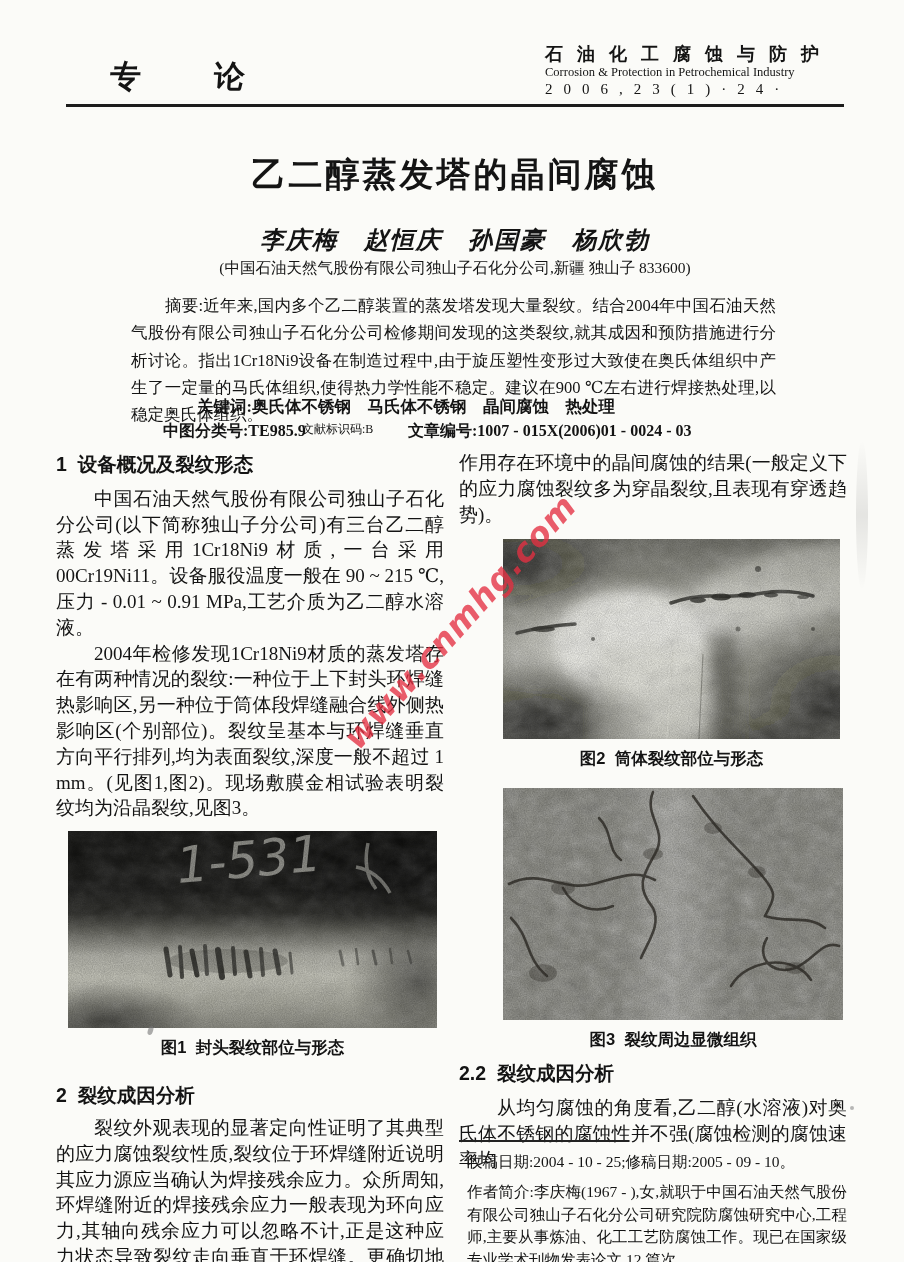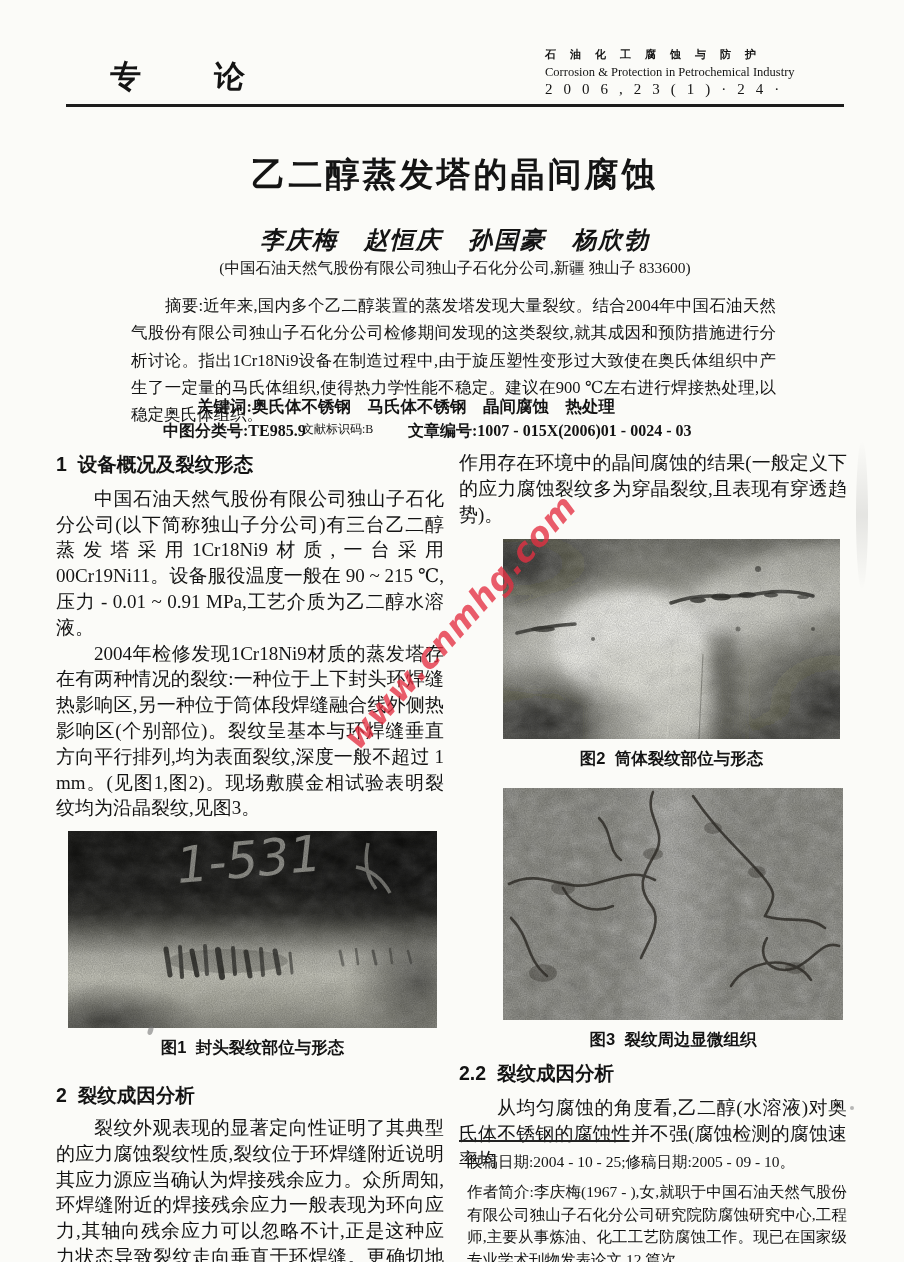--- a/index.html
+++ b/index.html
@@ -8,21 +8,21 @@
     background:#fbfbf8;overflow:hidden;color:#141414;
     font-family:"Liberation Serif","DejaVu Serif",serif;
   }
   
   .col-label{
     position:absolute;left:110px;top:56px;font-size:31px;font-weight:bold;
     letter-spacing:21px;transform:skewX(-4deg);
     font-family:"Liberation Serif","DejaVu Serif",serif;white-space:pre-wrap;
   }
   .journal{position:absolute;left:545px;top:46px;width:285px;line-height:17.5px;}
-  .j-cn{font-size:11px;letter-spacing:14px;font-weight:bold;white-space:nowrap;}
+  .j-cn{font-size:18px;letter-spacing:14px;font-weight:bold;white-space:nowrap;}
   .j-en{font-size:12.5px;white-space:nowrap;}
   .j-issue{font-size:15px;letter-spacing:11px;white-space:nowrap;}
   .header-rule{position:absolute;left:66px;top:104px;width:778px;height:3px;background:#1c1c1c;}
   
   .title{
     position:absolute;left:55px;top:152px;width:800px;text-align:center;
     font-size:34px;font-weight:bold;letter-spacing:3px;
     font-family:"Liberation Sans","DejaVu Sans",sans-serif;
   }
   .authors{

